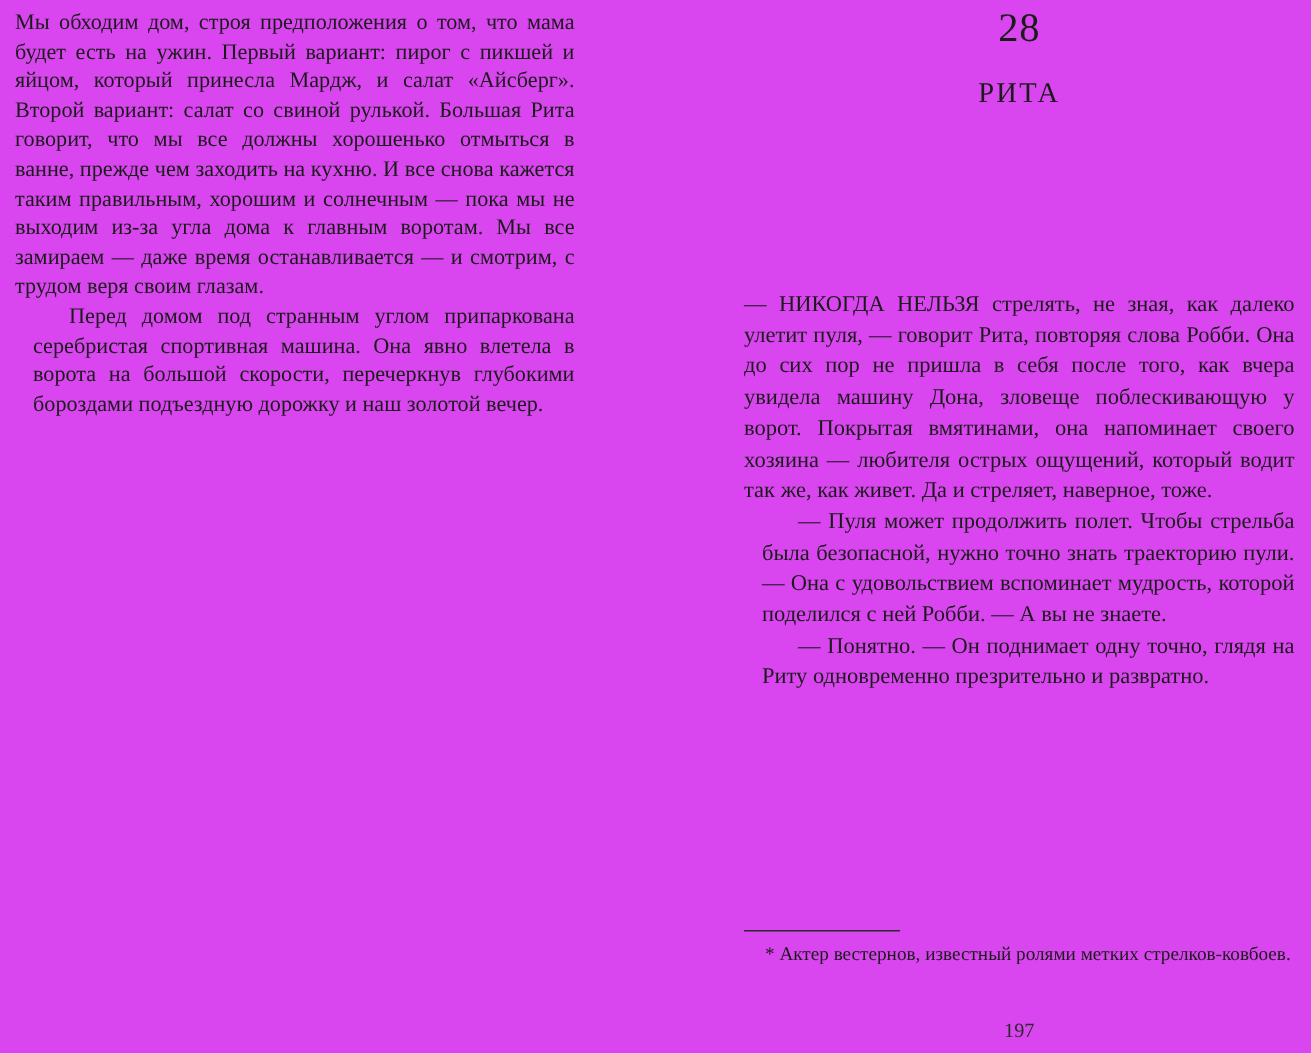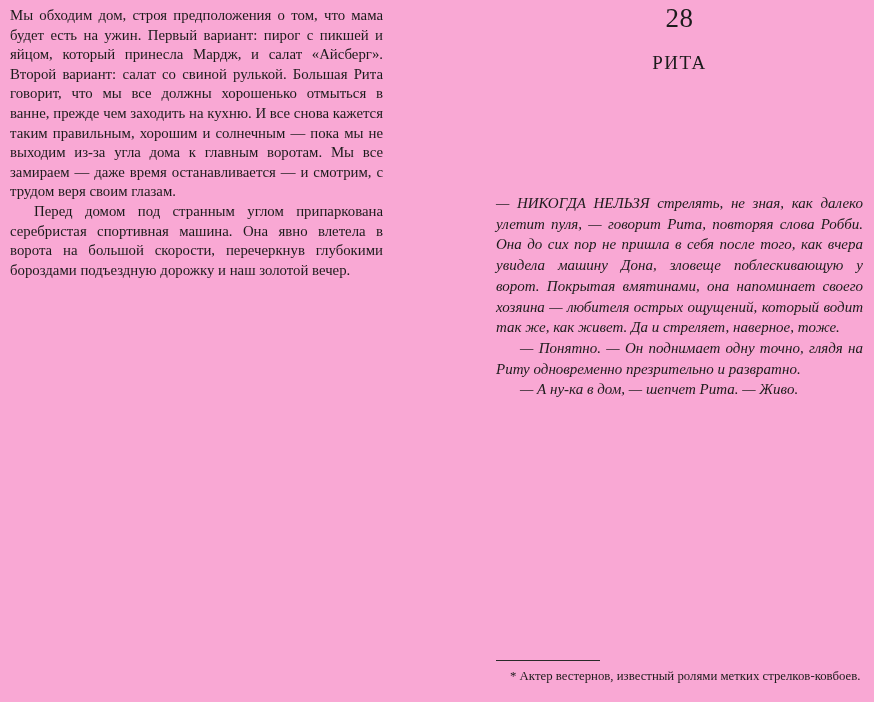--- a/index.html
+++ b/index.html
@@ -1,21 +1,21 @@
 <!DOCTYPE html>
 <html lang="ru"><head>
 <meta charset="utf-8">
 <style>
   * { box-sizing: border-box; }
   html, body { margin: 0; padding: 0; background: #ffffff; }
   .spread {
     position: relative;
     width: 874px;
     height: 702px;
-    background: #f9a8d4;
+    background: #d946ef;
     font-family: "Liberation Serif", "DejaVu Serif", serif;
     color: #1b1b1b;
     overflow: hidden;
   }
   .col-left {
     position: absolute;
     left: 10px;
     top: 6px;
     width: 373px;
   }
@@ -31,44 +31,43 @@
     text-align: justify;
     font-size: 14.8px;
     line-height: 19.6px;
     hyphens: auto;
     -webkit-hyphens: auto;
   }
   .col-right p.para {
     font-size: 15px;
     line-height: 20.7px;
   }
-  p.indent { text-indent: 24px; }
+  p.indent { text-indent: 24px; margin-left: 12px; }
   .chapter-heading { text-align: center; }
   .chapter-number {
     font-size: 27px;
     line-height: 30px;
     margin-top: 3px;
     letter-spacing: 0.5px;
   }
   .chapter-title {
     font-size: 19px;
     line-height: 24px;
     margin-top: 18px;
     letter-spacing: 1.5px;
   }
   .body-right {
     position: absolute;
     top: 193px;
     left: 0;
     right: 0;
-    font-style: italic;
   }
   .footnote-block {
     position: absolute;
-    top: 660px;
+    top: 620px;
     left: 0;
     right: 0;
   }
   .footnote-rule {
     width: 104px;
     height: 1px;
     background: #2a2a2a;
     margin: 0 0 7px 0;
   }
   p.footnote {
@@ -100,25 +99,26 @@
 
   <div class="col-right">
 
     <div class="chapter-heading">
       <div class="chapter-number">28</div>
       <div class="chapter-title">РИТА</div>
     </div>
 
     <div class="body-right">
       <p class="para">— НИКОГДА НЕЛЬЗЯ стрелять, не зная, как далеко улетит пуля, — говорит Рита, повторяя слова Робби. Она до сих пор не пришла в себя после того, как вчера увидела машину Дона, зловеще поблескивающую у ворот. Покрытая вмятинами, она напоминает своего хозяина — любителя острых ощущений, который водит так же, как живет. Да и стреляет, наверное, тоже.</p>
+      <p class="para indent">— Пуля может продолжить полет. Чтобы стрельба была безопасной, нужно точно знать траекторию пули. — Она с удовольствием вспоминает мудрость, которой поделился с ней Робби. — А вы не знаете.</p>
       <p class="para indent">— Понятно. — Он поднимает одну точно, глядя на Риту одновременно презрительно и развратно.</p>
-      <p class="para indent">— А ну-ка в дом, — шепчет Рита. — Живо.</p>
     </div>
 
     <div class="footnote-block">
       <div class="footnote-rule"></div>
       <p class="footnote">* Актер вестернов, известный ролями метких стрелков-ковбоев.</p>
     </div>
 
+    <div class="page-number">197</div>
 
   </div>
 
 </div>
 
 </body></html>

